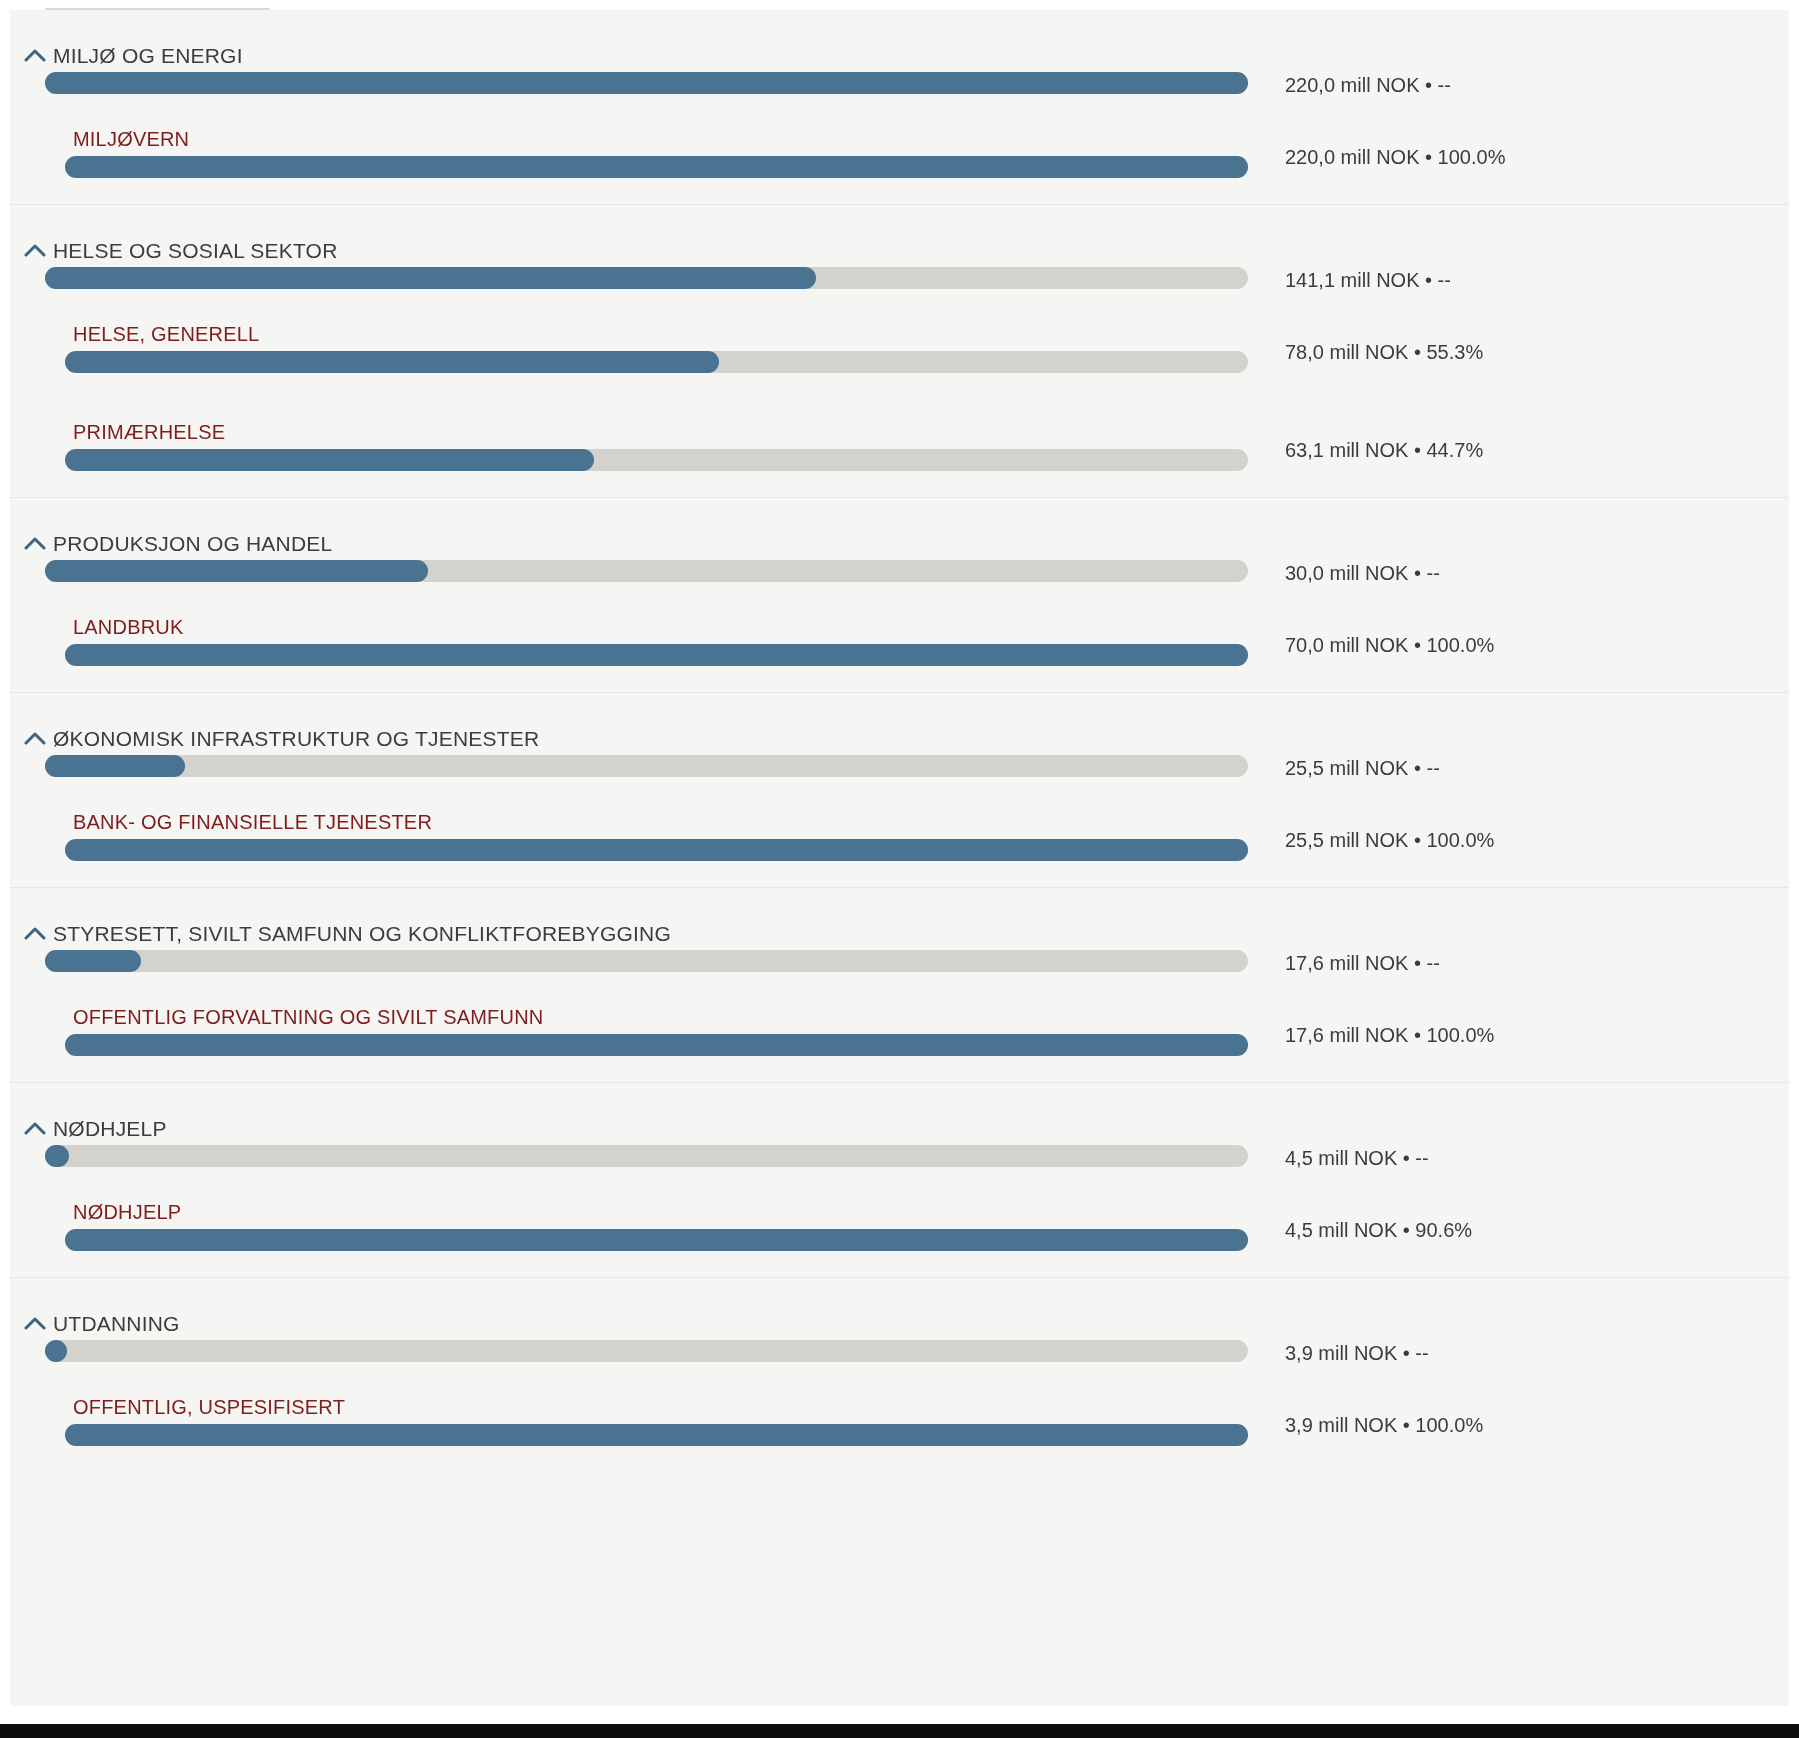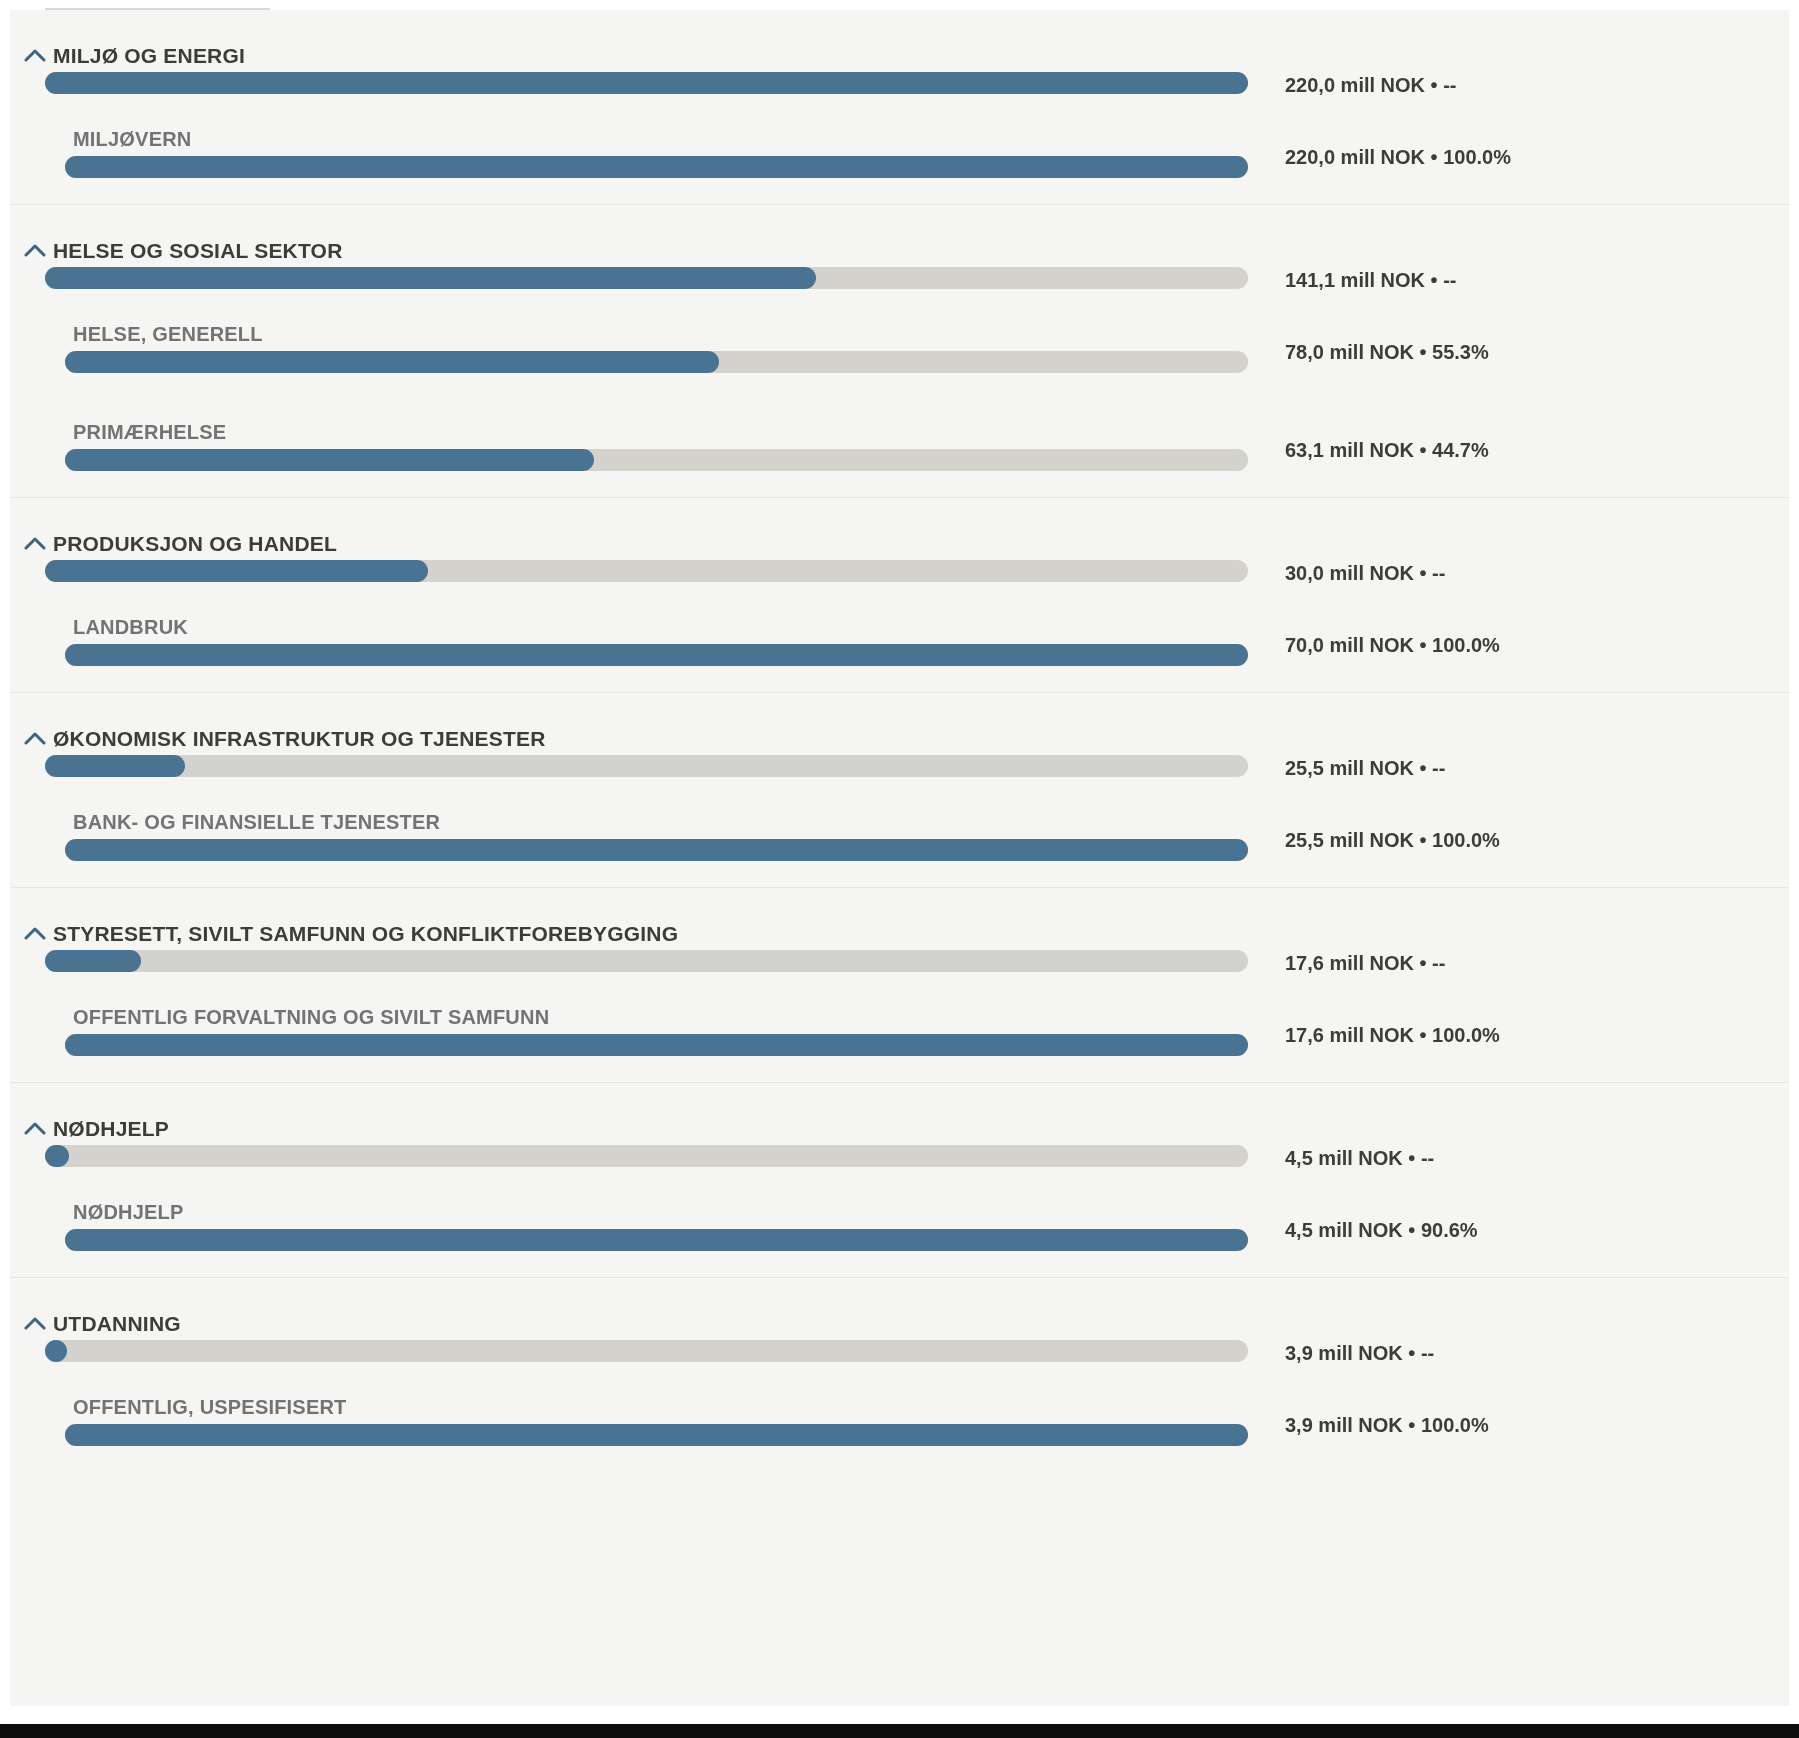--- a/index.html
+++ b/index.html
@@ -14,21 +14,20 @@
   
   .top-stub{
     position:absolute;left:45px;top:0;width:225px;height:8px;
     border-bottom:2px solid #d9d9d9;background:#ffffff;
   }
 
   .panel{
     position:absolute;left:10px;top:10px;width:1779px;height:1696px;
     background:#f5f5f3;
     box-sizing:border-box;
-    font-weight:bold;
   }
 
   .section{
     position:relative;
     box-sizing:border-box;
     border-bottom:1px solid #e6e5e2;
     padding:0;
   }
   .section:last-child{border-bottom:none;text-align:center;}
 
@@ -66,21 +65,21 @@
   }
 
   
   .child-row{
     position:relative;
     height:98px;
   }
   .child-label{
     position:absolute;left:63px;top:22px;
     font-size:20px;letter-spacing:.2px;
-    color:#737373;white-space:nowrap;
+    color:#7f1d1d;white-space:nowrap;
   }
   .child-bar-wrap{
     position:absolute;left:55px;top:50px;
     width:1183px;height:22px;
   }
 
   .pv{top:64px;}
   .cv{top:40px;}
 
   .bottom-strip{

